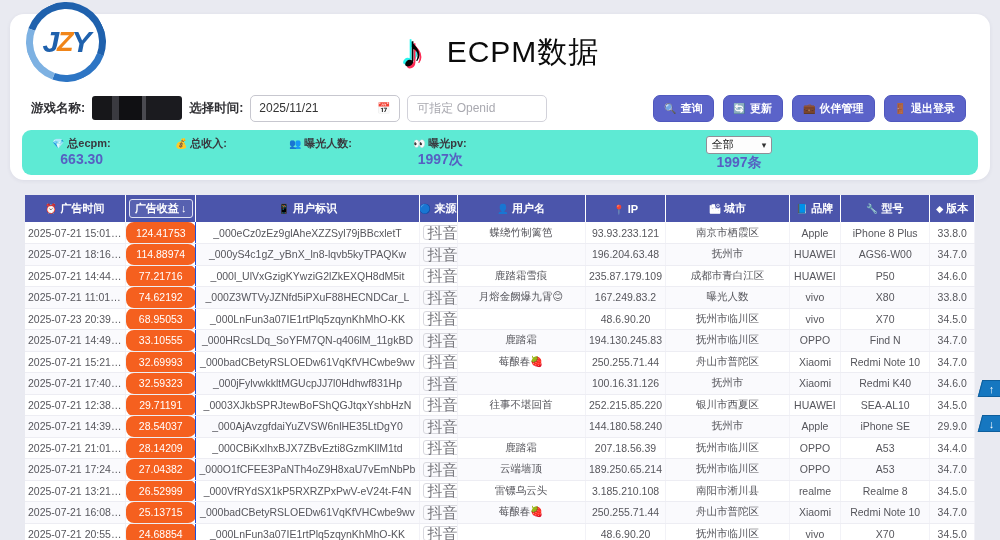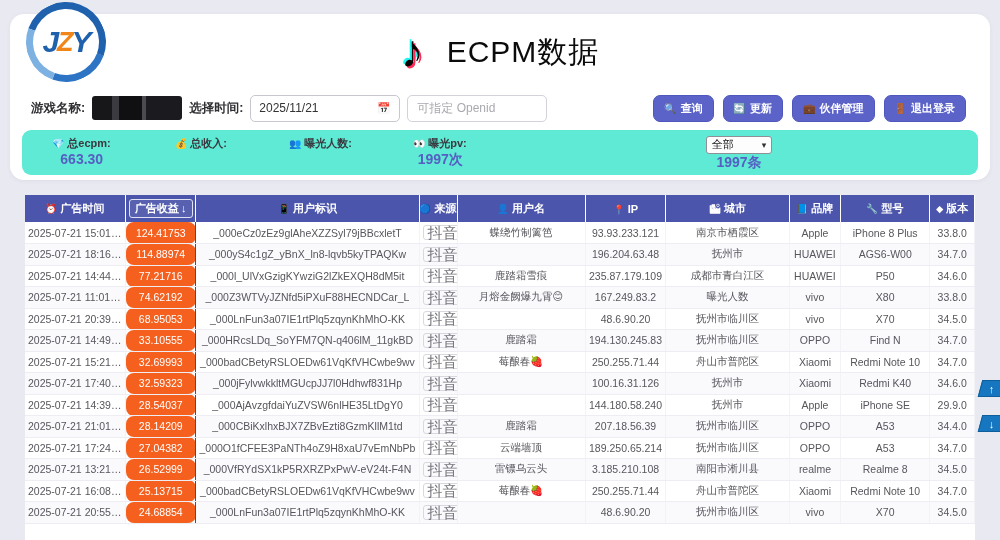--- a/index.html
+++ b/index.html
@@ -243,21 +243,21 @@
             <td>_000Z3WTVyJZNfd5iPXuF88HECNDCar_L</td>
             <td><span class="badge-source">抖音</span></td>
             <td>月熔金阙爆九霄😊</td>
             <td>167.249.83.2</td>
             <td>曝光人数</td>
             <td>vivo</td>
             <td>X80</td>
             <td>33.8.0</td>
           </tr>
           <tr>
-            <td>2025-07-21 20:39:05</td>
+            <td>2025-07-23 20:39:05</td>
             <td class="revenue">68.95053</td>
             <td>_000LnFun3a07IE1rtPlq5zqynKhMhO-KK</td>
             <td><span class="badge-source">抖音</span></td>
             <td></td>
             <td>48.6.90.20</td>
             <td>抚州市临川区</td>
             <td>vivo</td>
             <td>X70</td>
             <td>34.5.0</td>
           </tr>
@@ -289,20 +289,32 @@
             <td>2025-07-21 17:40:30</td>
             <td class="revenue">32.59323</td>
             <td>_000jFylvwkkltMGUcpJJ7l0Hdhwf831Hp</td>
             <td><span class="badge-source">抖音</span></td>
             <td></td>
             <td>100.16.31.126</td>
             <td>抚州市</td>
             <td>Xiaomi</td>
             <td>Redmi K40</td>
             <td>34.6.0</td>
+          </tr>
+          <tr>
+            <td>2025-07-21 12:38:49</td>
+            <td class="revenue">29.71191</td>
+            <td>_0003XJkbSPRJtewBoFShQGJtqxYshbHzN</td>
+            <td><span class="badge-source">抖音</span></td>
+            <td>往事不堪回首</td>
+            <td>252.215.85.220</td>
+            <td>银川市西夏区</td>
+            <td>HUAWEI</td>
+            <td>SEA-AL10</td>
+            <td>34.5.0</td>
           </tr>
           <tr>
             <td>2025-07-21 14:39:58</td>
             <td class="revenue">28.54037</td>
             <td>_000AjAvzgfdaiYuZVSW6nlHE35LtDgY0</td>
             <td><span class="badge-source">抖音</span></td>
             <td></td>
             <td>144.180.58.240</td>
             <td>抚州市</td>
             <td>Apple</td>

